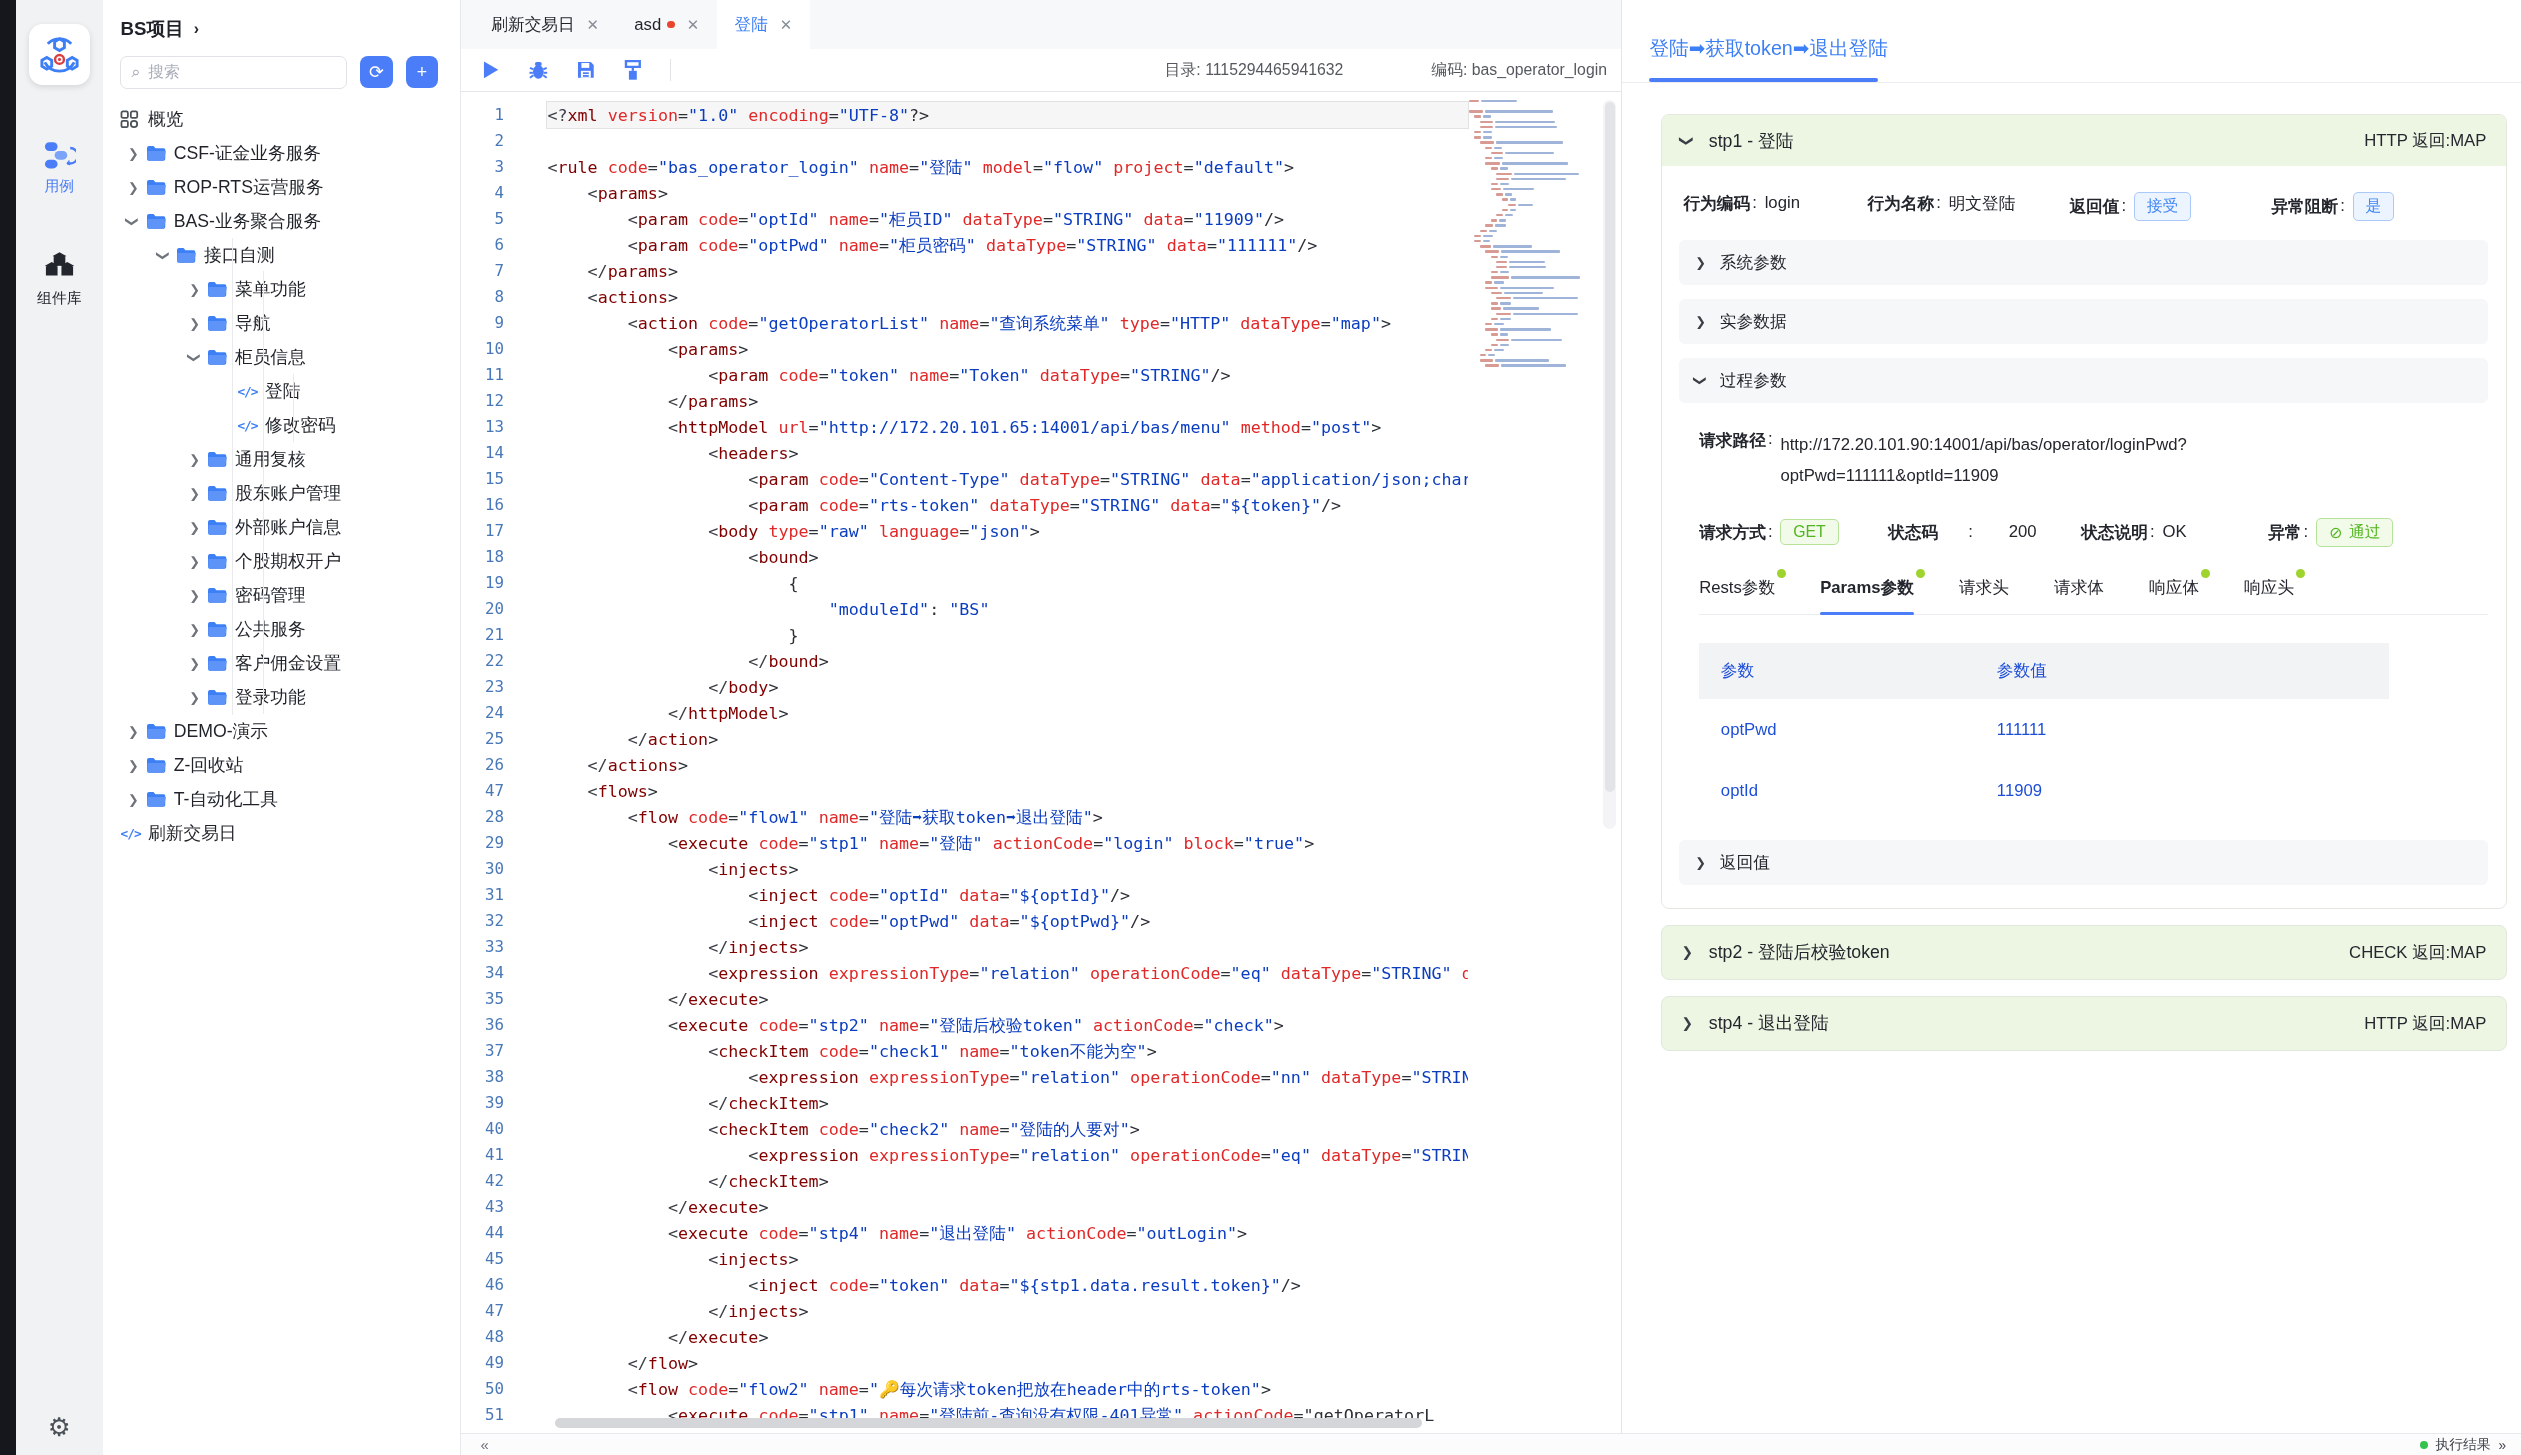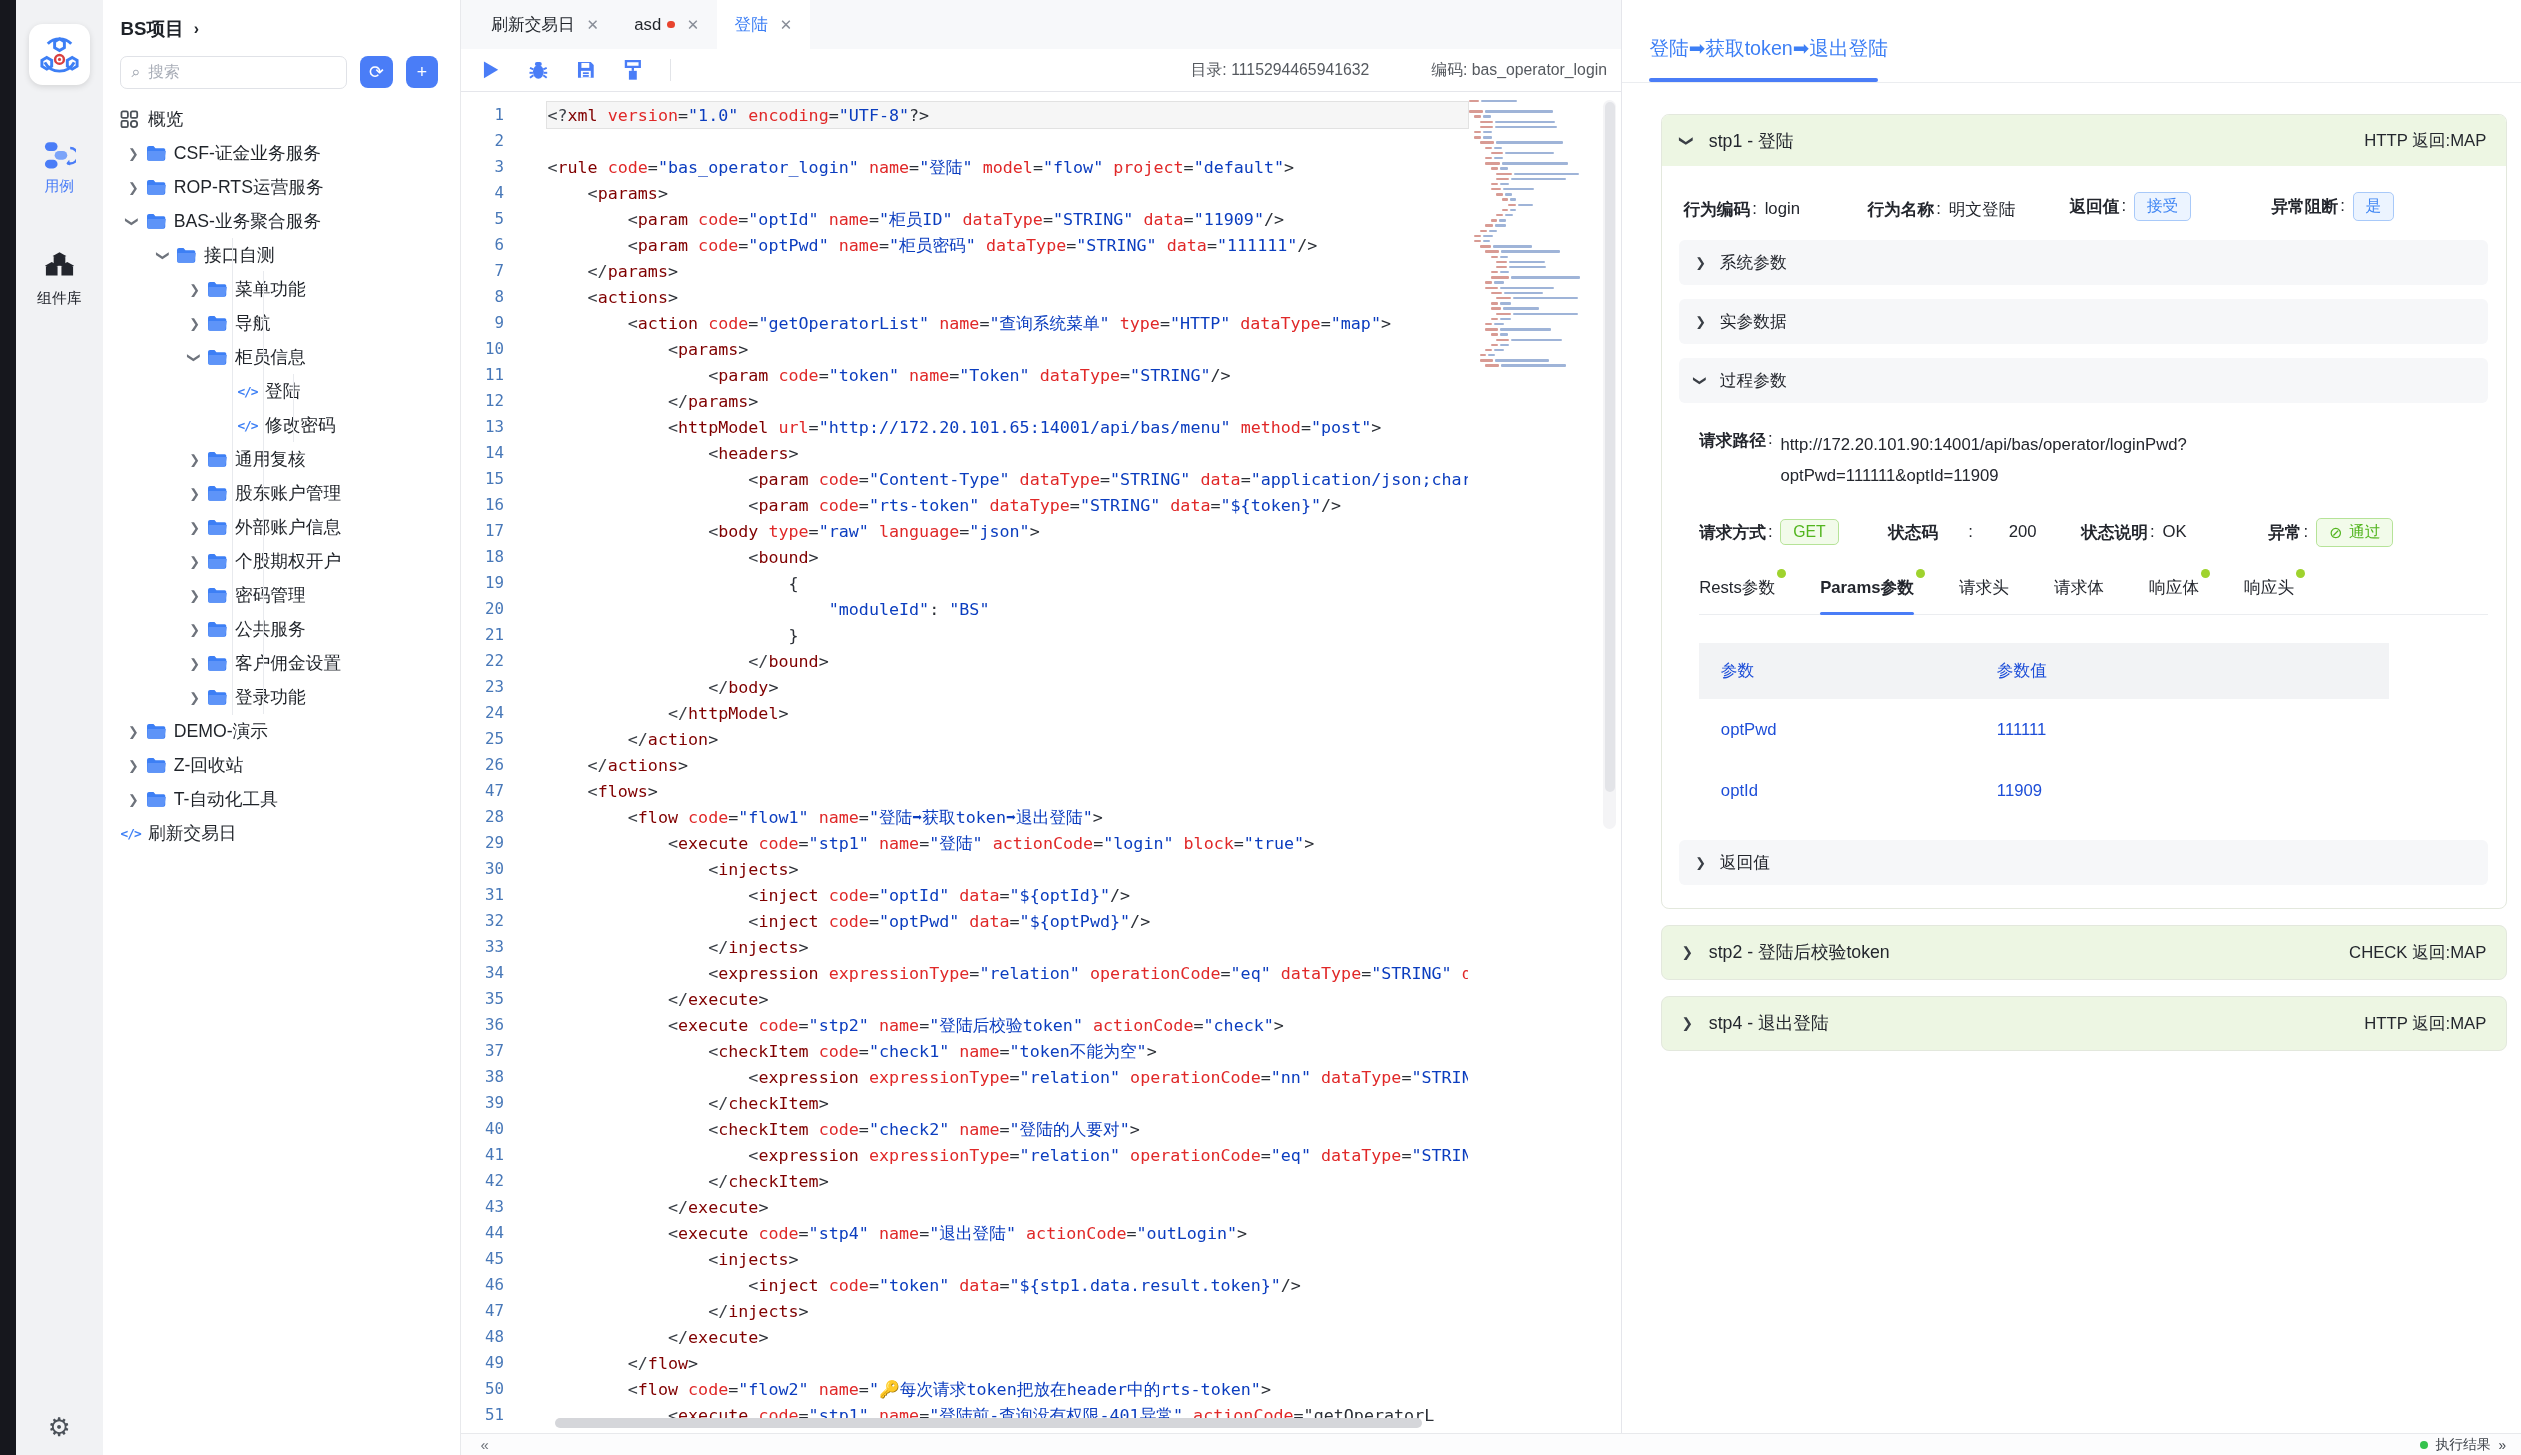--- a/index.html
+++ b/index.html
@@ -44,21 +44,21 @@
   
   .center { width:1160px; flex:none; display:flex; flex-direction:column; min-width:0; background:#fff; }
   .tabbar { height:49px; flex:none; background:#f7f8fa; display:flex; align-items:stretch; padding-left:12.8px; }
   .tab { display:flex; align-items:center; gap:11.8px; padding:0 17.7px; font-size:16.7px; color:#1f2329; cursor:pointer; }
   .tab.active { background:#fff; color:#3d7ff5; }
   .tab .close { color:#8a8f99; font-size:14.8px; }
   .tab .mod-dot { width:7.9px; height:7.9px; border-radius:50%; background:#e8442e; margin-left:-5.9px; }
   .toolbar { height:43px; flex:none; border-bottom:1px solid #e5e6eb; display:flex; align-items:center; padding:0 13.8px 0 19.7px; gap:25.6px; background:#fff; }
   .tool-ico { width:21.7px; height:21.7px; display:inline-flex; align-items:center; justify-content:center; cursor:pointer; }
   .tool-div { width:1px; height:21.7px; background:#e2e4e8; }
-  .tool-meta { margin-left:auto; display:flex; gap:62px; font-size:15.8px; color:#55595f; }
+  .tool-meta { margin-left:auto; display:flex; gap:88px; font-size:15.8px; color:#55595f; }
 
   .editor { flex:1; position:relative; overflow:hidden; display:flex; padding-top:9.9px; background:#fff; }
   .gutter { width:57px; flex:none; text-align:right; padding-right:13.8px; }
   .gutter div { height:26px; line-height:26px; font-family:"DejaVu Sans Mono",monospace; font-size:15.8px; color:#4878b8; }
   .codecol { flex:1; padding-left:29.6px; min-width:0; }
   .code-line { height:26px; line-height:26px; font-family:"DejaVu Sans Mono",monospace; font-size:16.7px; color:#2b2f36; white-space:pre; width:921px; overflow:hidden; }
   .code-line.current { background:#f6f6f6; outline:1px solid #e2e2e2; }
   .c-tag { color:#800000; } .c-attr { color:#e02828; } .c-str { color:#0b3dbf; } .c-pun { color:#3a3f46; }
 
   .minimap { position:absolute; left:1008px; top:7.9px; width:116px; }
@@ -77,21 +77,21 @@
   .rp-body { flex:1; padding:31.5px 14.8px 0 39px; overflow:hidden; }
 
   .step-card { border:1px solid #e3e8dd; border-radius:7.9px; overflow:hidden; margin-bottom:15.8px; background:#fff; }
   .step-head { background:#edf6e3; height:51px; display:flex; align-items:center; padding:0 19.7px; cursor:pointer; }
   .step-head .chev { font-size:13.8px; color:#3a3f46; margin-right:15.8px; }
   .step-head .chev.down { display:inline-block; transform:rotate(90deg); }
   .step-title { font-size:17.7px; color:#23262d; }
   .step-badge { margin-left:auto; font-size:16.7px; color:#23262d; }
 
   .step-body { padding:21.7px 17.7px 19.7px 17.7px; }
-  .fields-row { display:flex; align-items:flex-end; padding:3.9px 0 19.7px 3.9px; font-size:16.7px; color:#23262d; }
+  .fields-row { display:flex; align-items:flex-start; padding:3.9px 0 19.7px 3.9px; font-size:16.7px; color:#23262d; }
   .fields-row .f { display:flex; align-items:center; }
   .fields-row .f .k { font-weight:700; }
   .fields-row .f .sep { margin:0 7.9px 0 2px; }
   .chip-blue { font-size:15.8px; color:#4086f4; background:#ecf4ff; border:1px solid #a8c9f9; border-radius:4.9px; padding:3px 11.8px; }
   .chip-green { font-size:15.8px; color:#52b51e; background:#f2fbea; border:1px solid #b6e398; border-radius:4.9px; padding:3px 11.8px; display:inline-flex; align-items:center; gap:6.9px; }
   .gray-bar { background:#f6f7f9; border-radius:5.9px; height:45px; display:flex; align-items:center; padding:0 15.8px; font-size:16.7px; color:#23262d; margin-bottom:13.8px; cursor:pointer; }
   .gray-bar .chev { font-size:12.8px; color:#3a3f46; margin-right:13.8px; }
   .gray-bar .chev.down { display:inline-block; transform:rotate(90deg); }
 
   .req-block { padding:11.8px 3.9px 0 19.7px; font-size:16.7px; color:#23262d; }

